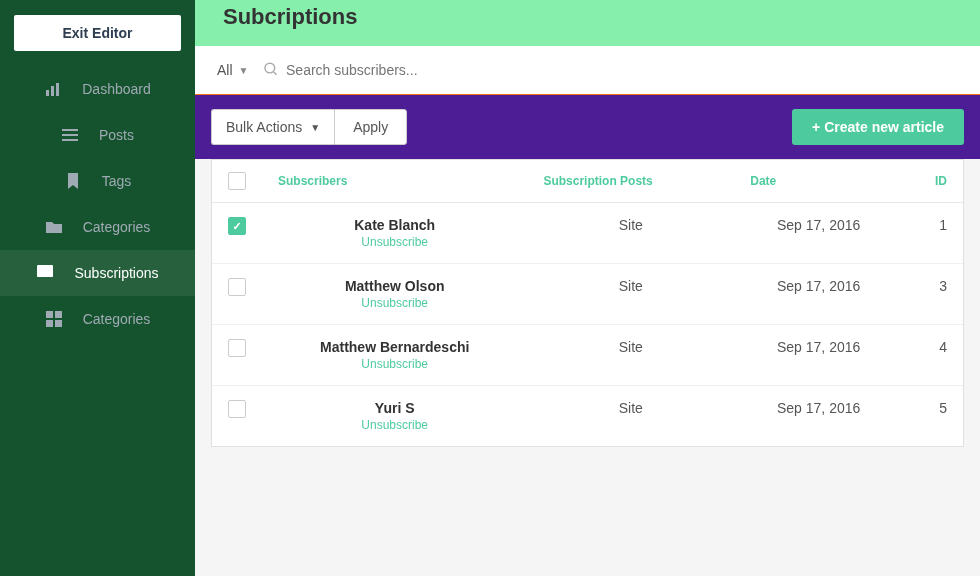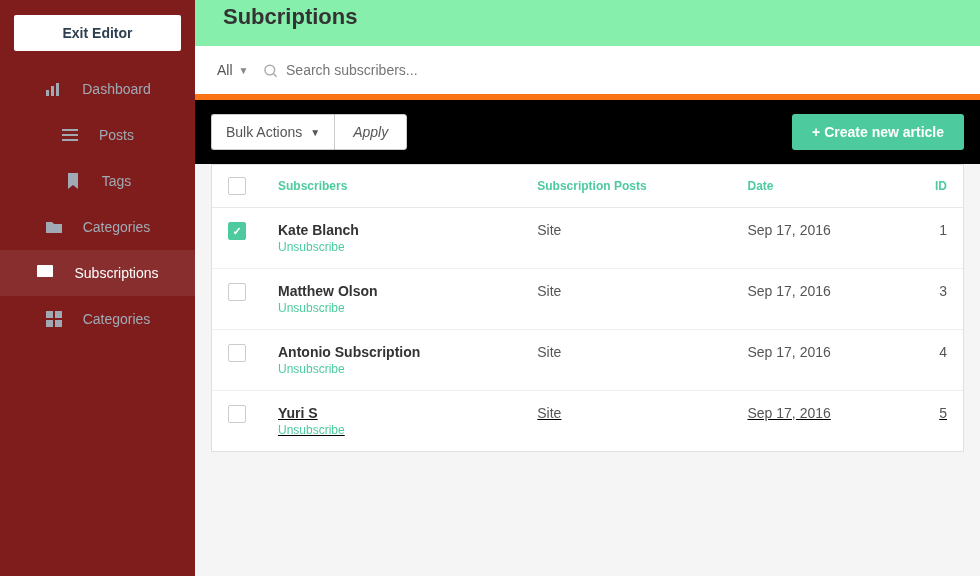--- a/index.html
+++ b/index.html
@@ -2,21 +2,21 @@
 <html><head>
   <meta charset="utf-8">
   <style>
     * { box-sizing: border-box; margin: 0; padding: 0; }
     body { font-family: -apple-system, BlinkMacSystemFont, 'Segoe UI', sans-serif; display: flex; height: 576px; width: 980px; overflow: hidden; background: #f5f5f5; }
 
     
     .sidebar {
       width: 195px;
       min-width: 195px;
-      background: #7f1d1d;
+      background: #14532d;
       display: flex;
       flex-direction: column;
       height: 100%;
     }
     .exit-editor-btn {
       margin: 15px 14px;
       background: white;
       border: none;
       padding: 10px 16px;
       font-size: 14px;
@@ -62,58 +62,58 @@
       font-weight: 600;
       color: #333;
     }
 
     .filter-bar {
       background: white;
       padding: 12px 16px;
       display: flex;
       align-items: center;
       gap: 10px;
-      border-bottom: 6px solid #f97316;
+      border-bottom: 1px solid #f97316;
     }
     .filter-select {
       display: flex;
       align-items: center;
       gap: 6px;
       border: none;
       background: none;
       font-size: 14px;
       color: #555;
       cursor: pointer;
       padding: 4px 6px;
     }
     .filter-select .chevron { font-size: 10px; color: #888; }
     .search-box {
       flex: 1;
       display: flex;
-      align-items: flex-end;
+      align-items: flex-start;
       gap: 8px;
       color: #aaa;
       font-size: 14px;
       padding: 4px 0;
     }
     .search-box input {
       border: none;
       outline: none;
       font-size: 14px;
       color: #555;
       background: transparent;
       width: 100%;
     }
 
     .toolbar {
       padding: 14px 16px;
       display: flex;
       align-items: center;
       gap: 0;
-      background: #000000;
+      background: #4c1d95;
     }
     .bulk-actions-btn {
       display: flex;
       align-items: center;
       gap: 8px;
       padding: 9px 14px;
       background: white;
       border: 1px solid #ccc;
       border-right: none;
       font-size: 14px;
@@ -123,21 +123,20 @@
     }
     .bulk-actions-btn .chevron { font-size: 10px; }
     .apply-btn {
       padding: 9px 18px;
       background: white;
       border: 1px solid #ccc;
       font-size: 14px;
       color: #555;
       cursor: pointer;
       border-radius: 0 3px 3px 0;
-      font-style: italic;
     }
     .create-btn {
       margin-left: auto;
       padding: 10px 20px;
       background: #4ecb9e;
       color: white;
       border: none;
       font-size: 14px;
       font-weight: 700;
       cursor: pointer;
@@ -165,26 +164,27 @@
       font-size: 12px;
       font-weight: 600;
       color: #4ecb9e;
       background: white;
     }
     thead th.check-col { width: 40px; }
     thead th.id-col { text-align: right; width: 60px; }
     tbody tr {
       border-bottom: 1px solid #f0f0f0;
     }
-    tbody tr:last-child { border-bottom: none; text-decoration: underline; }
+    tbody tr:last-child { border-bottom: none; }
     tbody td {
       padding: 14px 16px;
       font-size: 14px;
       color: #555;
       vertical-align: top;
+      text-align: center;
     }
     tbody td.check-col { width: 40px; padding-top: 14px; }
     tbody td.id-col { text-align: right; color: #555; font-size: 14px; }
     .subscriber-name {
       font-size: 14px;
       font-weight: 600;
       color: #333;
       display: block;
     }
     .unsubscribe-link {
@@ -347,21 +347,21 @@
       </td>
       <td>Site</td>
       <td>Sep 17, 2016</td>
       <td class="id-col">3</td>
     </tr>
           <tr>
       <td class="check-col">
         <div class="checkbox-wrap "></div>
       </td>
       <td>
-        <span class="subscriber-name">Antonio Subscription</span>
+        <span class="subscriber-name">Matthew Bernardeschi</span>
         <a class="unsubscribe-link">Unsubscribe</a>
       </td>
       <td>Site</td>
       <td>Sep 17, 2016</td>
       <td class="id-col">4</td>
     </tr>
           <tr>
       <td class="check-col">
         <div class="checkbox-wrap "></div>
       </td>

